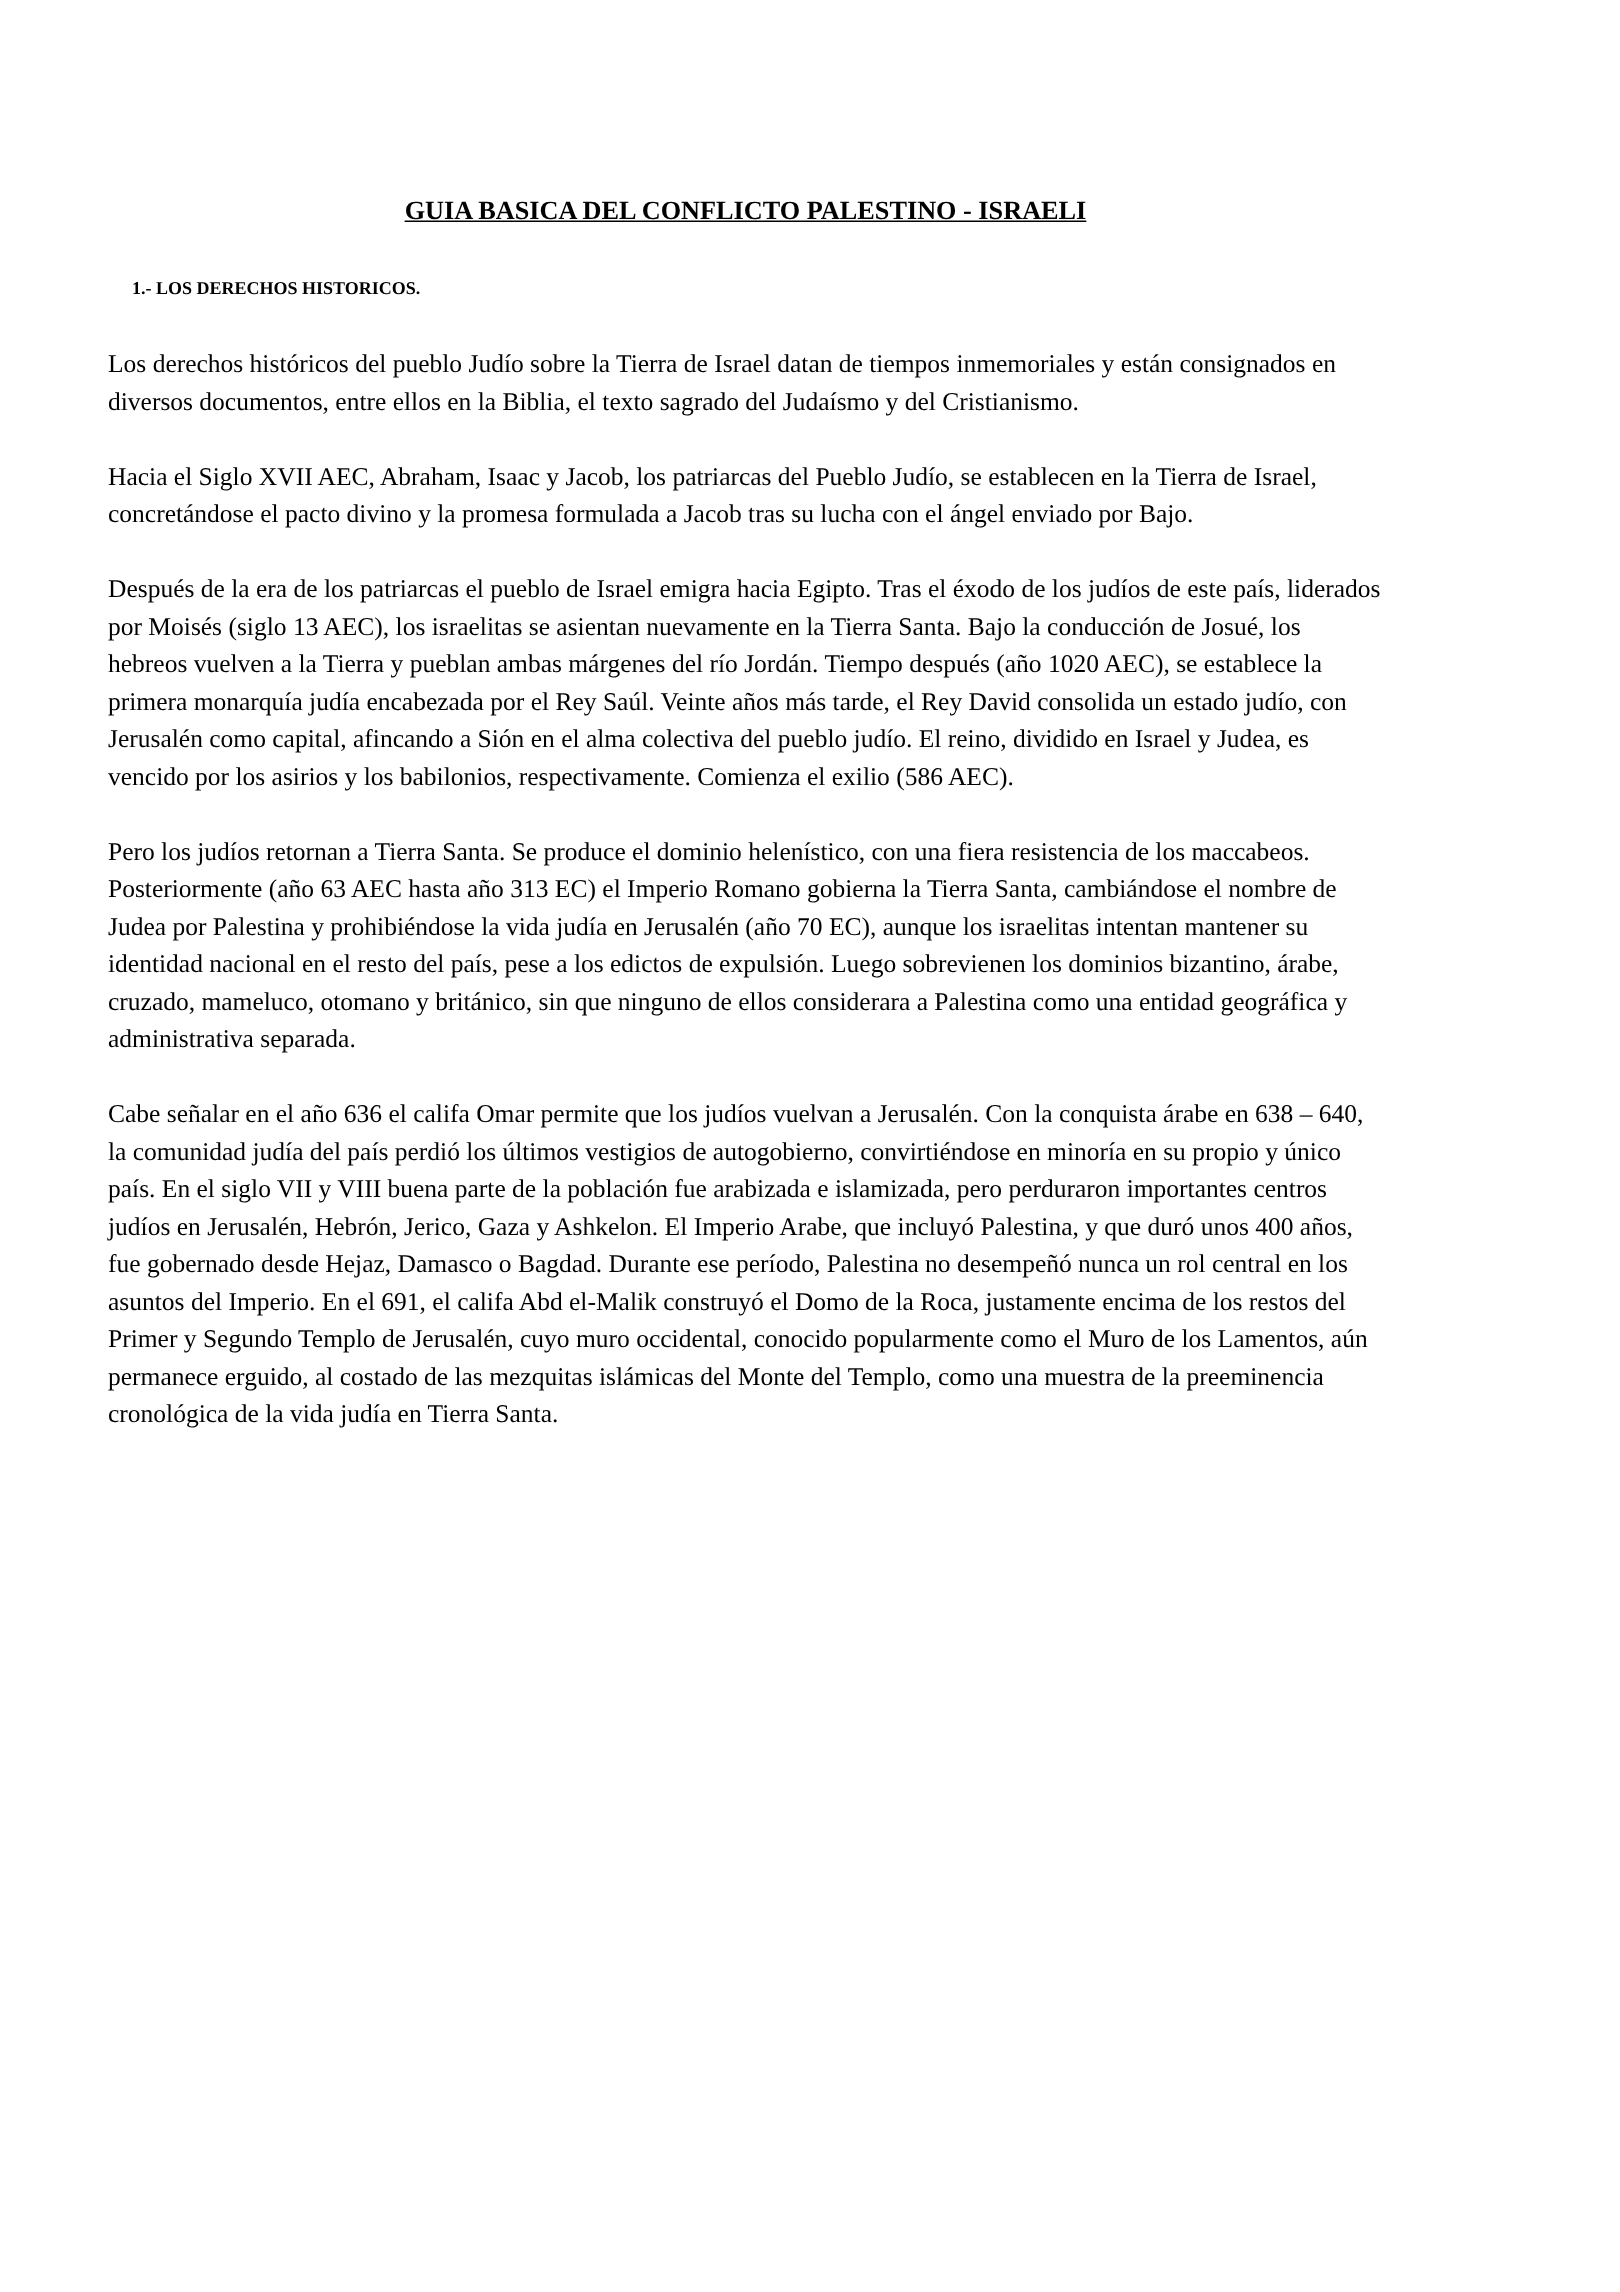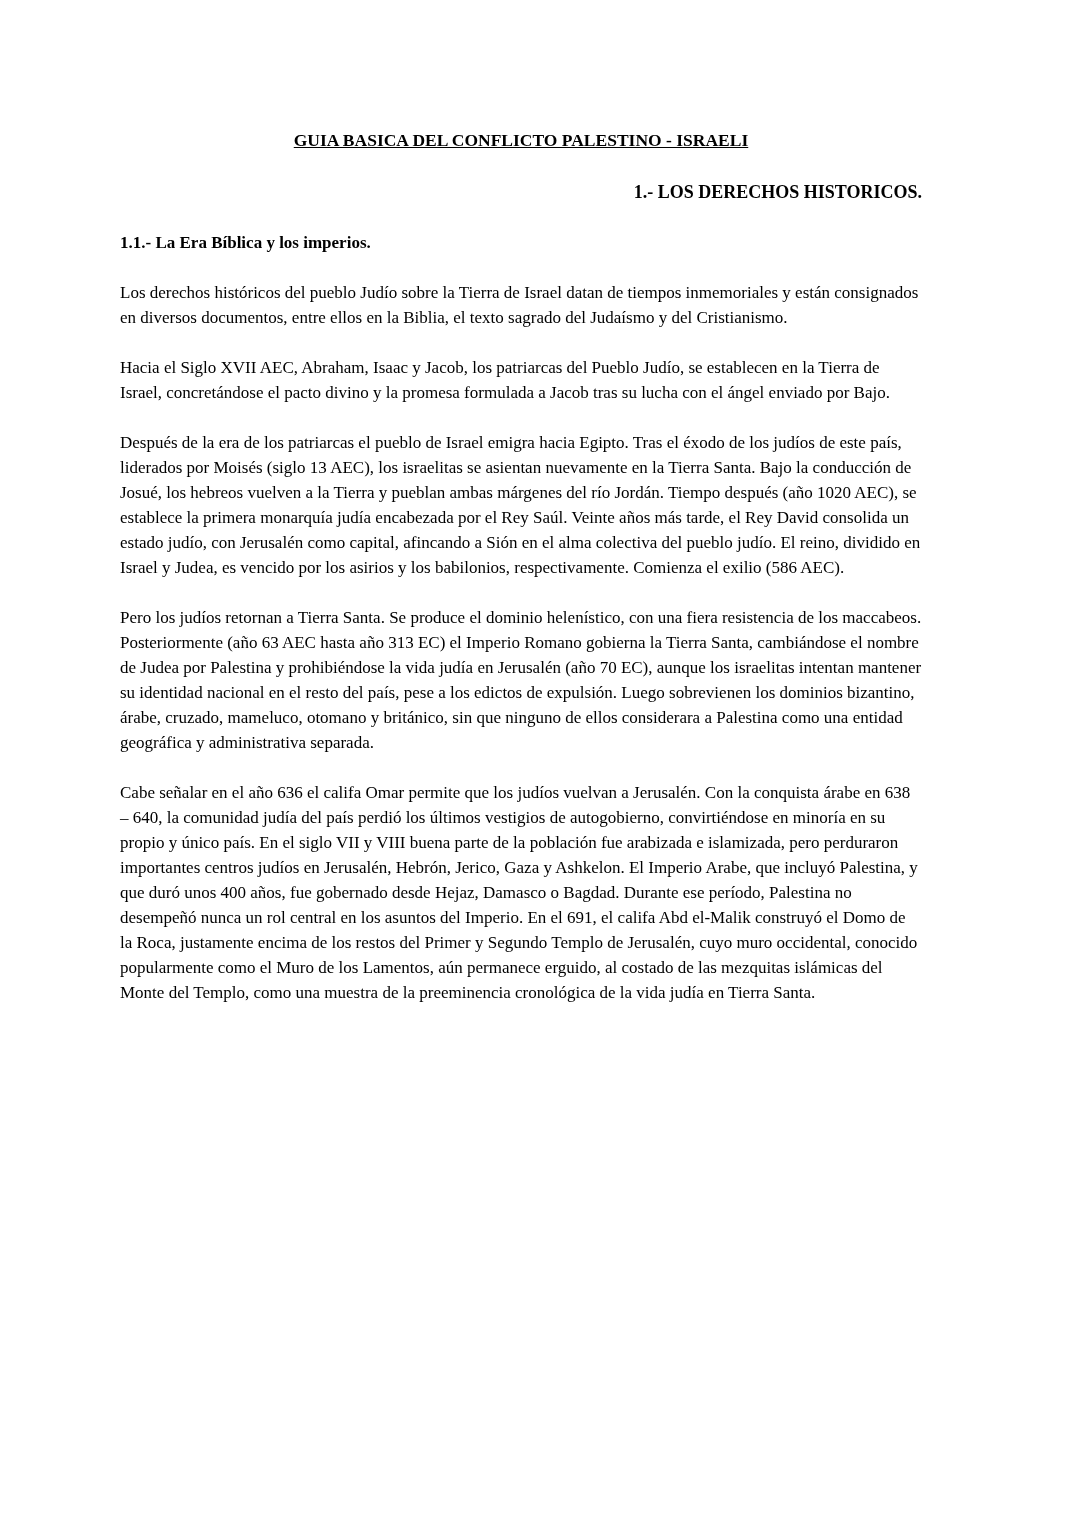--- a/index.html
+++ b/index.html
@@ -7,40 +7,39 @@
     padding: 0;
     background: #ffffff;
   }
   .page {
     position: relative;
     width: 1080px;
     height: 1528px;
     margin: 0 auto;
     background: #ffffff;
     box-sizing: border-box;
-    padding: 128px 158px 60px 120px;
+    padding: 128px 158px 60px 72px;
     font-family: "Liberation Serif", "DejaVu Serif", serif;
     font-size: 17px;
     line-height: 25px;
     color: #000000;
   }
   .doc-title {
     margin: 0 0 27px 0;
     text-align: center;
     font-size: 17.5px;
     font-weight: bold;
     text-decoration: underline;
     line-height: 25px;
   }
   .section-heading {
-    margin: 0 0 25px 4px;
-    font-size: 18px;
+    margin: 0 0 25px 16px;
+    font-size: 12px;
     font-weight: bold;
     line-height: 25px;
-    text-align: right;
   }
   .subsection-heading {
     margin: 0 0 25px 0;
     font-size: 17px;
     font-weight: bold;
     line-height: 25px;
   }
   .body-paragraph {
     margin: 0 0 25px 0;
     text-align: left;
@@ -48,21 +47,20 @@
 </style>
 </head>
 <body>
 
 <div class="page">
 
   <h1 class="doc-title">GUIA BASICA DEL CONFLICTO PALESTINO - ISRAELI</h1>
 
   <h2 class="section-heading">1.- LOS DERECHOS HISTORICOS.</h2>
 
-  <h3 class="subsection-heading">1.1.- La Era Bíblica y los imperios.</h3>
 
   <p class="body-paragraph">Los derechos históricos del pueblo Judío sobre la Tierra de Israel datan de tiempos inmemoriales y están consignados en diversos documentos, entre ellos en la Biblia, el texto sagrado del Judaísmo y del Cristianismo.</p>
 
   <p class="body-paragraph">Hacia el Siglo XVII AEC, Abraham, Isaac y Jacob, los patriarcas del Pueblo Judío, se establecen en la Tierra de Israel, concretándose el pacto divino y la promesa formulada a Jacob tras su lucha con el ángel enviado por Bajo.</p>
 
   <p class="body-paragraph">Después de la era de los patriarcas el pueblo de Israel emigra hacia Egipto. Tras el éxodo de los judíos de este país, liderados por Moisés (siglo 13 AEC), los israelitas se asientan nuevamente en la Tierra Santa. Bajo la conducción de Josué, los hebreos vuelven a la Tierra y pueblan ambas márgenes del río Jordán. Tiempo después (año 1020 AEC), se establece la primera monarquía judía encabezada por el Rey Saúl. Veinte años más tarde, el Rey David consolida un estado judío, con Jerusalén como capital, afincando a Sión en el alma colectiva del pueblo judío. El reino, dividido en Israel y Judea, es vencido por los asirios y los babilonios, respectivamente. Comienza el exilio (586 AEC).</p>
 
   <p class="body-paragraph">Pero los judíos retornan a Tierra Santa. Se produce el dominio helenístico, con una fiera resistencia de los maccabeos. Posteriormente (año 63 AEC hasta año 313 EC) el Imperio Romano gobierna la Tierra Santa, cambiándose el nombre de Judea por Palestina y prohibiéndose la vida judía en Jerusalén (año 70 EC), aunque los israelitas intentan mantener su identidad nacional en el resto del país, pese a los edictos de expulsión. Luego sobrevienen los dominios bizantino, árabe, cruzado, mameluco, otomano y británico, sin que ninguno de ellos considerara a Palestina como una entidad geográfica y administrativa separada.</p>
 
   <p class="body-paragraph">Cabe señalar en el año 636 el califa Omar permite que los judíos vuelvan a Jerusalén. Con la conquista árabe en 638 – 640, la comunidad judía del país perdió los últimos vestigios de autogobierno, convirtiéndose en minoría en su propio y único país. En el siglo VII y VIII buena parte de la población fue arabizada e islamizada, pero perduraron importantes centros judíos en Jerusalén, Hebrón, Jerico, Gaza y Ashkelon. El Imperio Arabe, que incluyó Palestina, y que duró unos 400 años, fue gobernado desde Hejaz, Damasco o Bagdad. Durante ese período, Palestina no desempeñó nunca un rol central en los asuntos del Imperio. En el 691, el califa Abd el-Malik construyó el Domo de la Roca, justamente encima de los restos del Primer y Segundo Templo de Jerusalén, cuyo muro occidental, conocido popularmente como el Muro de los Lamentos, aún permanece erguido, al costado de las mezquitas islámicas del Monte del Templo, como una muestra de la preeminencia cronológica de la vida judía en Tierra Santa.</p>

